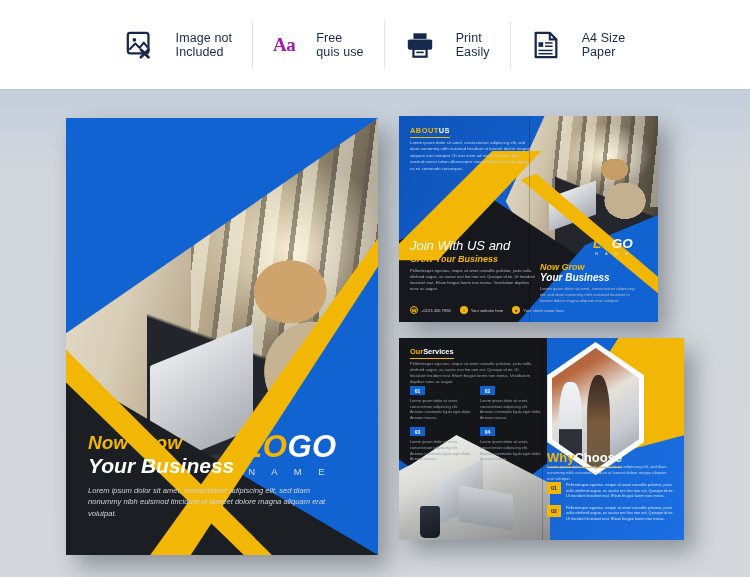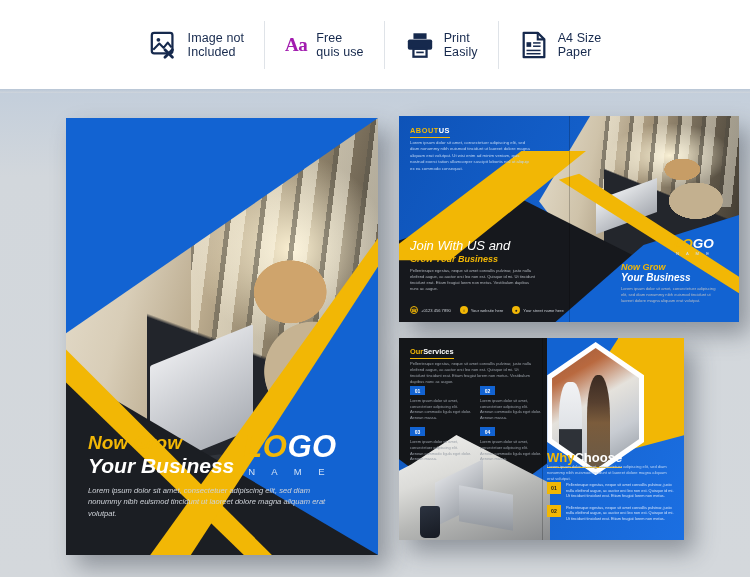--- a/index.html
+++ b/index.html
@@ -10,21 +10,21 @@
     background:#ffffff;
   }
 
   
   .feature-bar{
     position:absolute; left:0; top:0; width:750px; height:89px;
     background:#ffffff;
     display:flex; align-items:center; justify-content:center;
   }
   .feature{
-    display:flex; align-items:center; gap:9px;
+    display:flex; align-items:center; gap:21px;
     padding:0 20px; height:48px;
   }
   .feature + .feature{ border-left:1px solid #dfe3e8; }
   .feature-icon{ width:30px; height:30px; flex:0 0 30px; display:block; }
   .feature-label{
     font-size:12.5px; line-height:14px; color:#16294d;
     font-family:"Liberation Sans", sans-serif; white-space:pre-line;
     letter-spacing:.1px;
   }
   .aa-icon{
@@ -110,21 +110,21 @@
   .cv-logo .lg{ font-size:31px; font-weight:bold; font-style:italic; letter-spacing:.5px;
                 font-family:"Liberation Sans", sans-serif; }
   .y{ color:#f2b705; } .w{ color:#ffffff; }
   .cv-logo .nm{ font-size:9.5px; letter-spacing:7px; color:#cfe0f6; margin-top:1px; }
   .cv-text{ position:absolute; left:22px; bottom:36px; width:252px; }
   .cv-t1{ font-size:19px; font-weight:bold; font-style:italic; color:#f2b705; line-height:22px; }
   .cv-t2{ font-size:21px; font-weight:bold; font-style:italic; color:#ffffff; line-height:24px; }
   .cv-body{ font-size:7.6px; line-height:11.5px; color:#cfd3d9; font-style:italic; margin-top:7px; }
 
   
-  #spread1{ left:399px; top:27px; width:340px; height:206px; background:#1263d2; }
+  #spread1{ left:399px; top:27px; width:259px; height:206px; background:#1263d2; }
   .sp-fold{ position:absolute; left:50%; top:0; width:1px; height:100%;
             background:rgba(0,0,0,.22); z-index:9; }
   .s1-bluebg{ position:absolute; inset:0; background:linear-gradient(120deg,#0e53b8,#1a6ee0); }
   .s1-photo{
     position:absolute; right:0; top:0; width:60%; height:74%;
     background:
       radial-gradient(ellipse 48% 34% at 66% 26%, rgba(255,246,218,.95), rgba(0,0,0,0) 62%),
       linear-gradient(104deg,#e6dfce 0%,#cfc3aa 28%,#a5957a 48%,#6f6554 70%,#3a352c 100%);
     clip-path:polygon(27% 0,100% 0,100% 100%,27% 100%, 2% 56%);
   }

